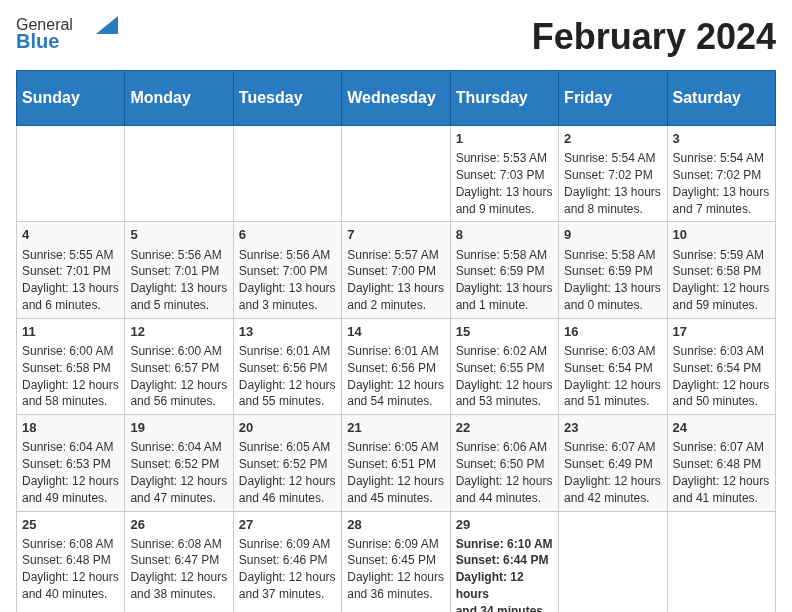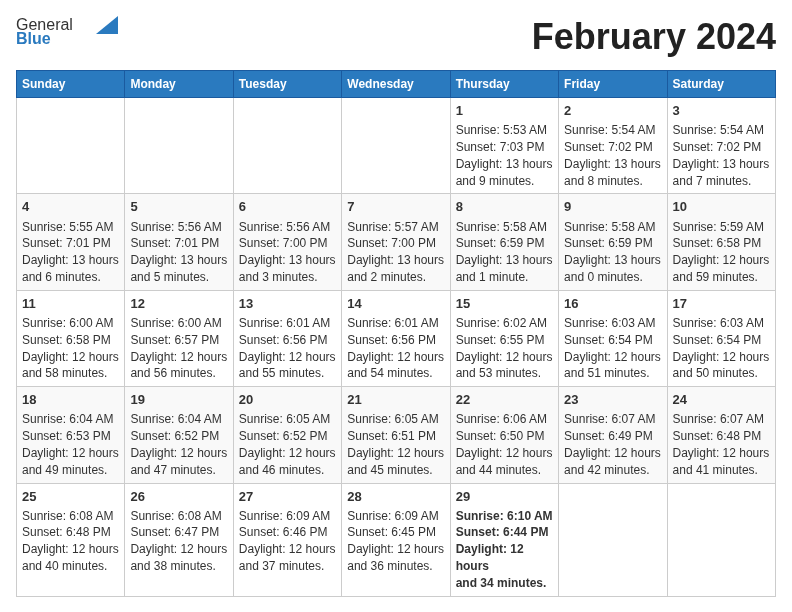--- a/index.html
+++ b/index.html
@@ -38,22 +38,22 @@
     }
     table {
       width: 100%;
       border-collapse: collapse;
       font-size: 11px;
     }
     thead tr th {
       background-color: #2a7abf;
       color: #fff;
       text-align: left;
-      padding: 6px 5px;
-      font-size: 12px;
+      padding: 18px 5px;
+      font-size: 16px;
       font-weight: bold;
       border: 1px solid #1a5a9f;
     }
     tbody tr td {
       border: 1px solid #ccc;
       vertical-align: top;
       padding: 4px 5px;
       min-height: 80px;
       height: 90px;
       width: calc(100% / 7);
@@ -84,21 +84,21 @@
 <body>
 
 <div class="header">
   <div class="logo">
     <div style="display:flex;align-items:center;gap:21px;">
       <span class="logo-general">General</span>
       <svg width="22" height="18" viewBox="0 0 22 18" style="margin-left:2px;">
         <polygon points="0,18 22,0 22,18" fill="#2a7abf"></polygon>
       </svg>
     </div>
-    <span class="logo-blue" style="font-size:16px;font-weight:bold;color:#2a7abf;margin-top:-4px;">Blue</span>
+    <span class="logo-blue" style="font-size:20px;font-weight:bold;color:#2a7abf;margin-top:-4px;">Blue</span>
   </div>
   <div class="title-block">
     <h1>February 2024</h1>
   </div>
 </div>
 
 <table>
   <thead>
     <tr>
     <th>Sunday</th>

